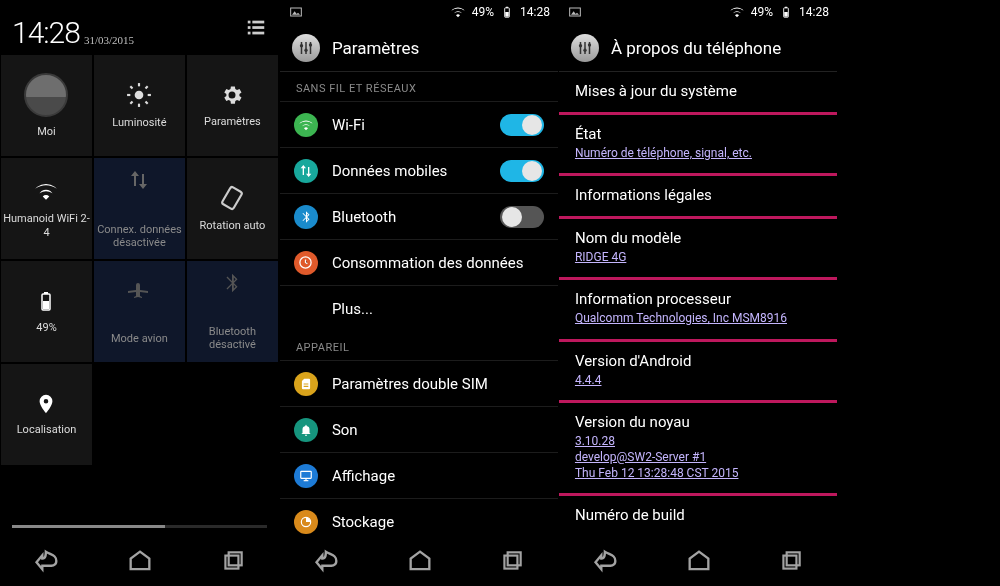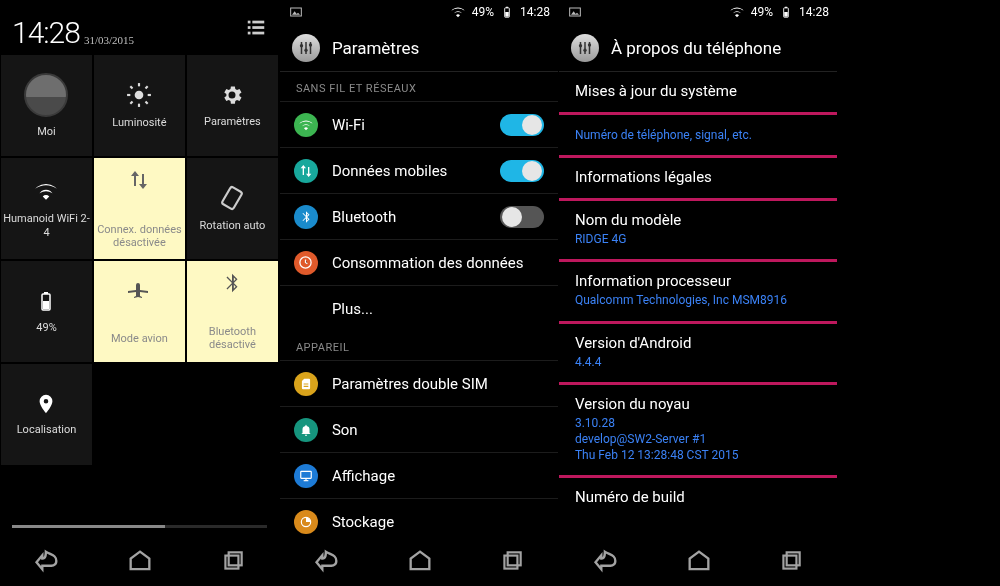--- a/index.html
+++ b/index.html
@@ -8,21 +8,21 @@
   .phone { position: relative; width: 333.33px; height: 586px; background: #000; }
   .phone + .phone { border-left: 1px solid #000; }
 
   
   .p1-header { display: flex; align-items: flex-end; justify-content: space-between; padding: 6px 12px 4px 12px; height: 54px; }
   .p1-time { font-size: 30px; font-weight: 300; letter-spacing: -1px; }
   .p1-date { font-size: 11px; color: #bfbfbf; align-self: flex-end; margin-bottom: 4px; margin-left: 4px; font-family: Liberation Serif, serif; }
   .p1-settings-ico { align-self: center; opacity: .8; }
   .tiles { display: grid; grid-template-columns: repeat(3, 1fr); }
   .tile { height: 103px; display: flex; flex-direction: column; align-items: center; justify-content: center; gap: 8px; border: 1px solid #000; background: #151515; }
-  .tile.inactive { background: #fef9c3; gap: 31px; }
+  .tile.inactive { background: #0f172a; gap: 31px; }
   .tile-label { font-size: 11px; color: #dcdcdc; text-align: center; line-height: 1.2; }
   .tile-label.dim { color: #8a8a8a; }
   .avatar { width: 44px; height: 44px; border-radius: 50%; background: linear-gradient(#6e6e6e 55%, #4a4a4a 55%); border: 2px solid #3a3a3a; }
   .p1-scroll { position: absolute; left: 12px; right: 12px; bottom: 58px; height: 3px; background: #2a2a2a; }
   .p1-scroll::before { content: ""; display: block; width: 60%; height: 100%; background: #888; }
 
   
   .status { height: 24px; display: flex; align-items: center; justify-content: space-between; padding: 0 8px; font-size: 12px; color: #fff; }
   .s-left, .s-right { display: flex; align-items: center; gap: 6px; }
   .batt-txt { font-size: 12px; }
@@ -40,21 +40,21 @@
   .slabel { flex: 1; font-size: 15px; }
   .toggle { width: 44px; height: 22px; border-radius: 11px; background: #555; position: relative; }
   .toggle::after { content: ""; position: absolute; top: 1px; width: 20px; height: 20px; border-radius: 50%; background: #e6e6e6; right: 2px; }
   .toggle.on { background: #1fb6e6; }
   .toggle.on::after { right: 2px; }
   .toggle.off::after { left: 2px; right: auto; }
 
   
   .arow { padding: 10px 16px 12px; border-bottom: 3px solid #be185d; }
   .atitle { font-size: 15px; }
-  .asub   { font-size: 12px; color: #3b82f6; margin-top: 2px; line-height: 1.35; }
+  .asub   { font-size: 12px; color: #c4b5fd; margin-top: 2px; line-height: 1.35; text-decoration: underline; }
 
   
   .navbar { position: absolute; left: 0; right: 0; bottom: 0; height: 50px; background: #000; display: flex; align-items: center; justify-content: space-around; }
   .nav-ico { opacity: .8; }
 
 </style>
 </head>
 <body>
 
 <svg width="0" height="0" style="position:absolute">
@@ -386,20 +386,21 @@
             <use href="#i-sliders"></use>
           </svg>
         </div>
       <span class="appbar-title">À propos du téléphone</span>
     </div>
 
     <div class="arow">
       <div class="atitle">Mises à jour du système</div>
     </div>
     <div class="arow">
+      <div class="atitle">État</div>
       <div class="asub">Numéro de téléphone, signal, etc.</div>
     </div>
     <div class="arow">
       <div class="atitle">Informations légales</div>
     </div>
     <div class="arow">
       <div class="atitle">Nom du modèle</div>
       <div class="asub">RIDGE 4G</div>
     </div>
     <div class="arow">

